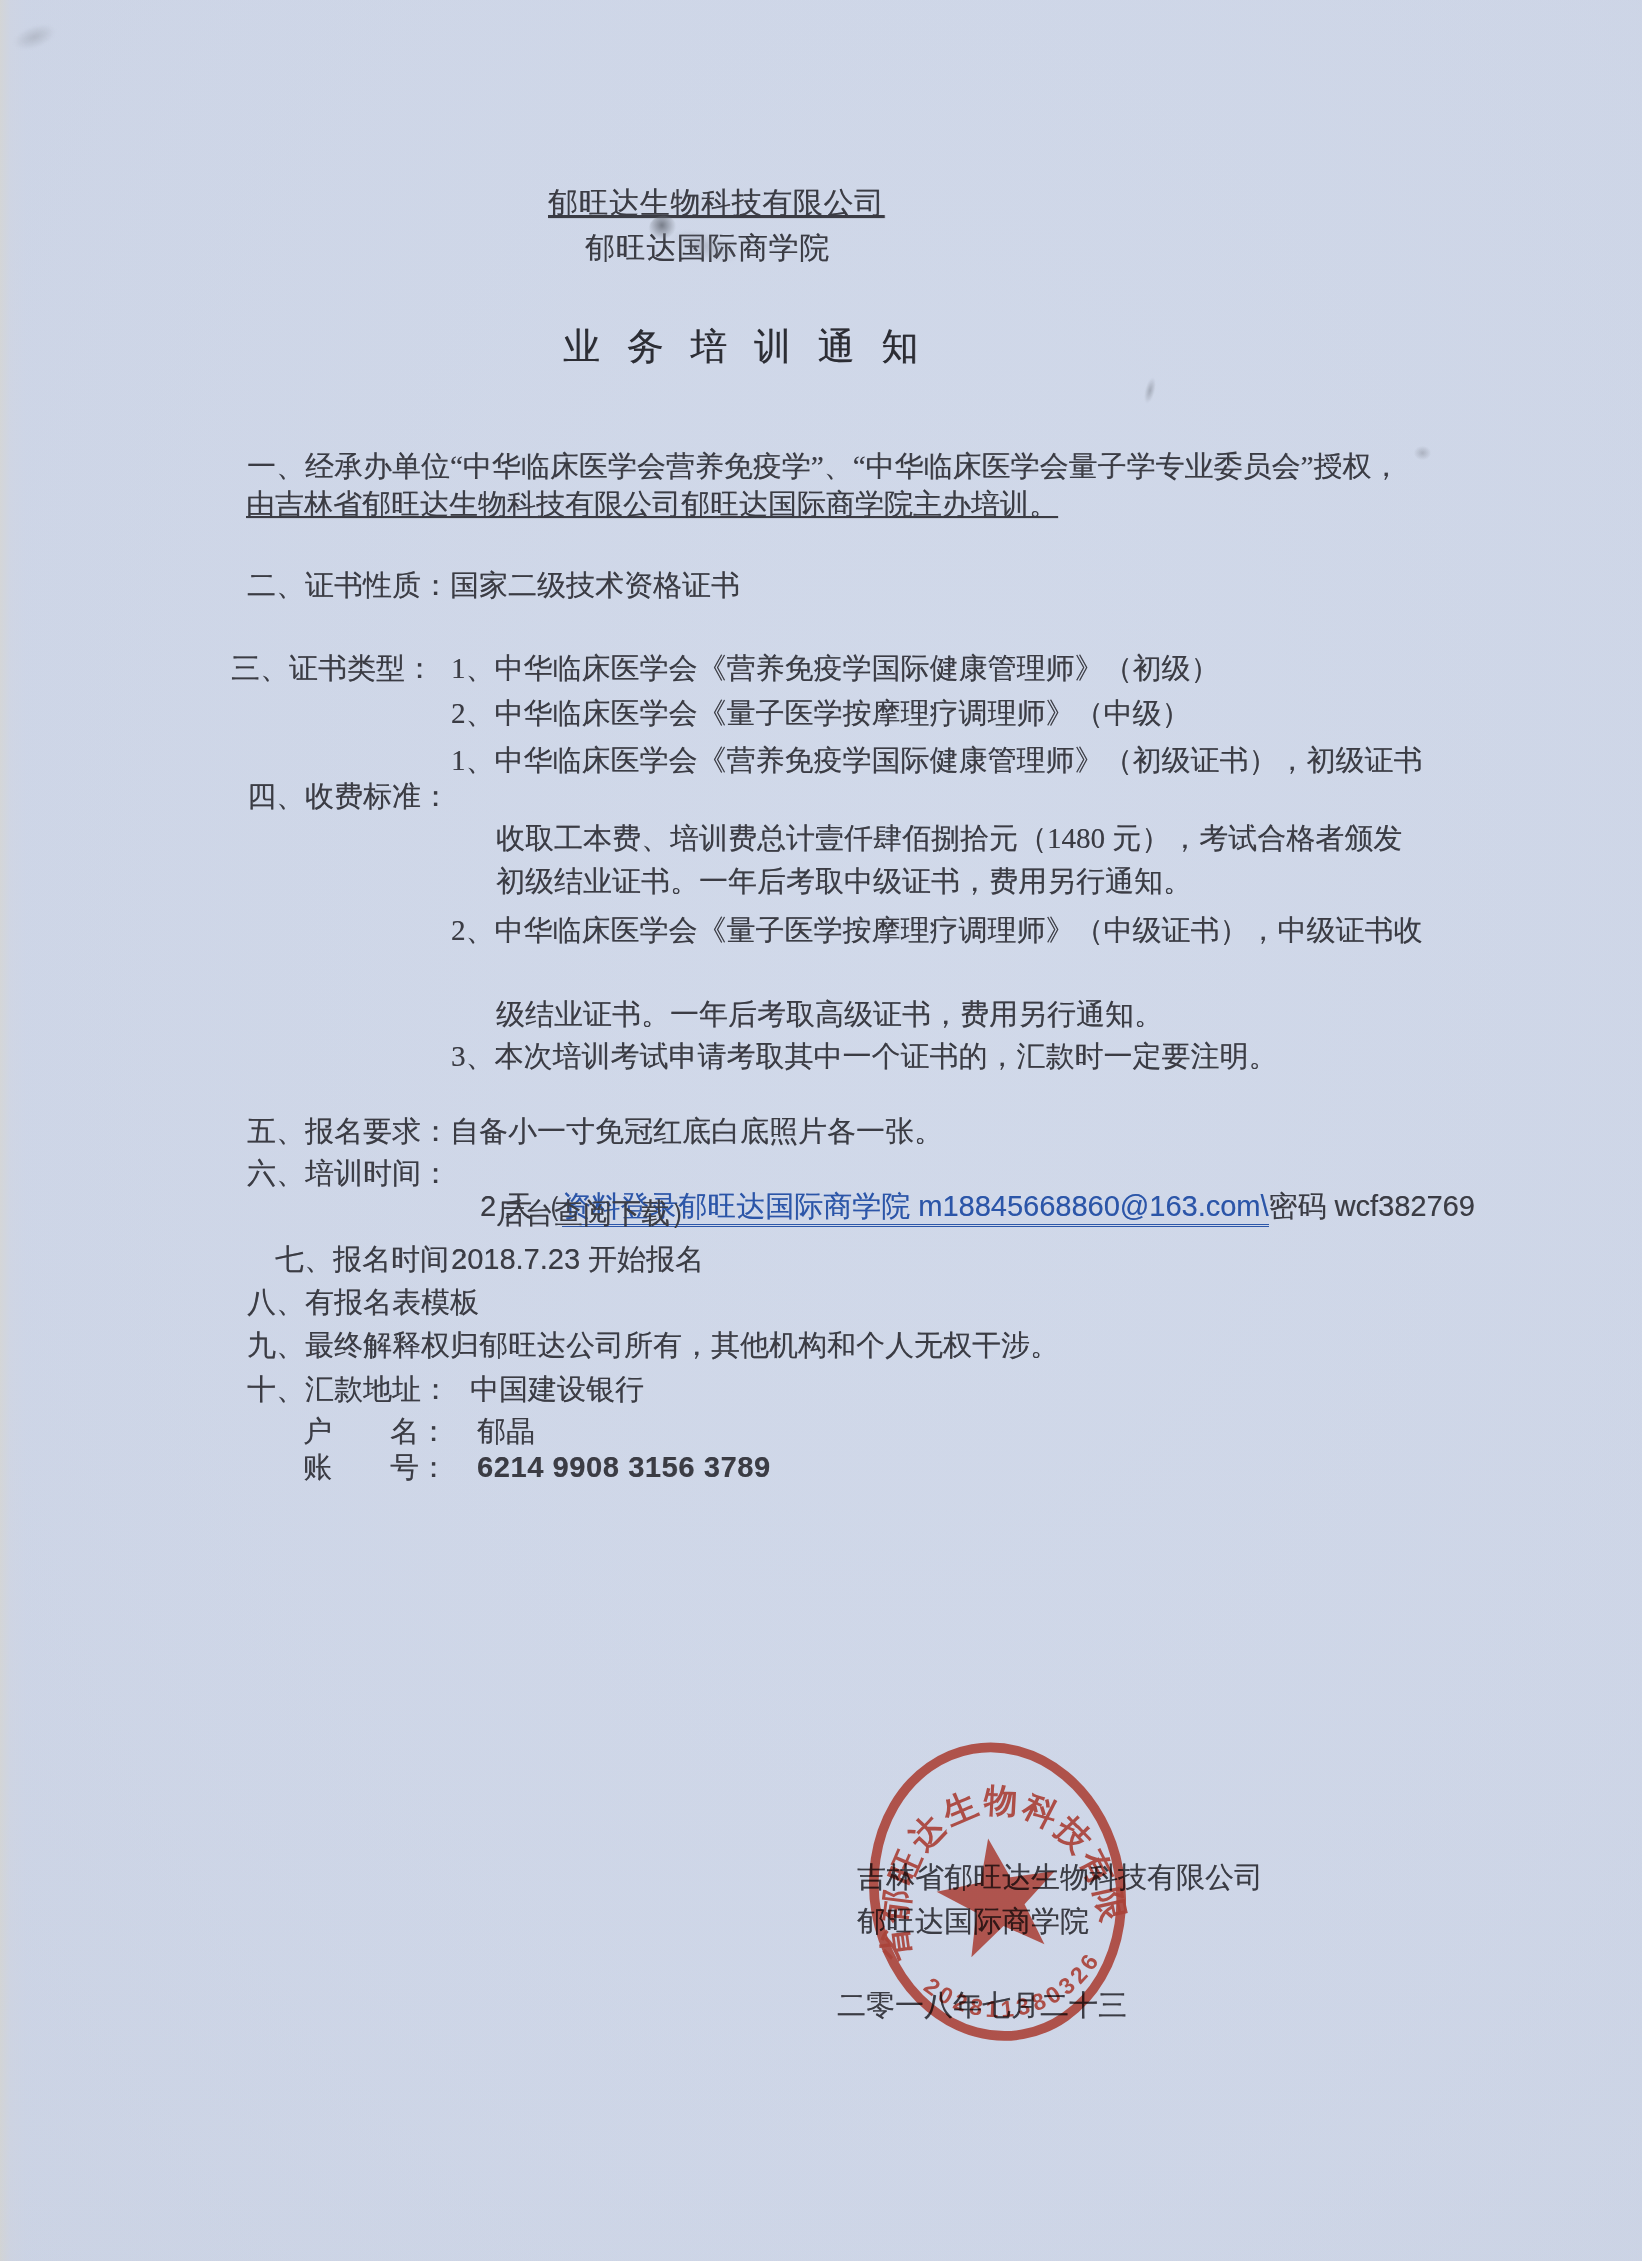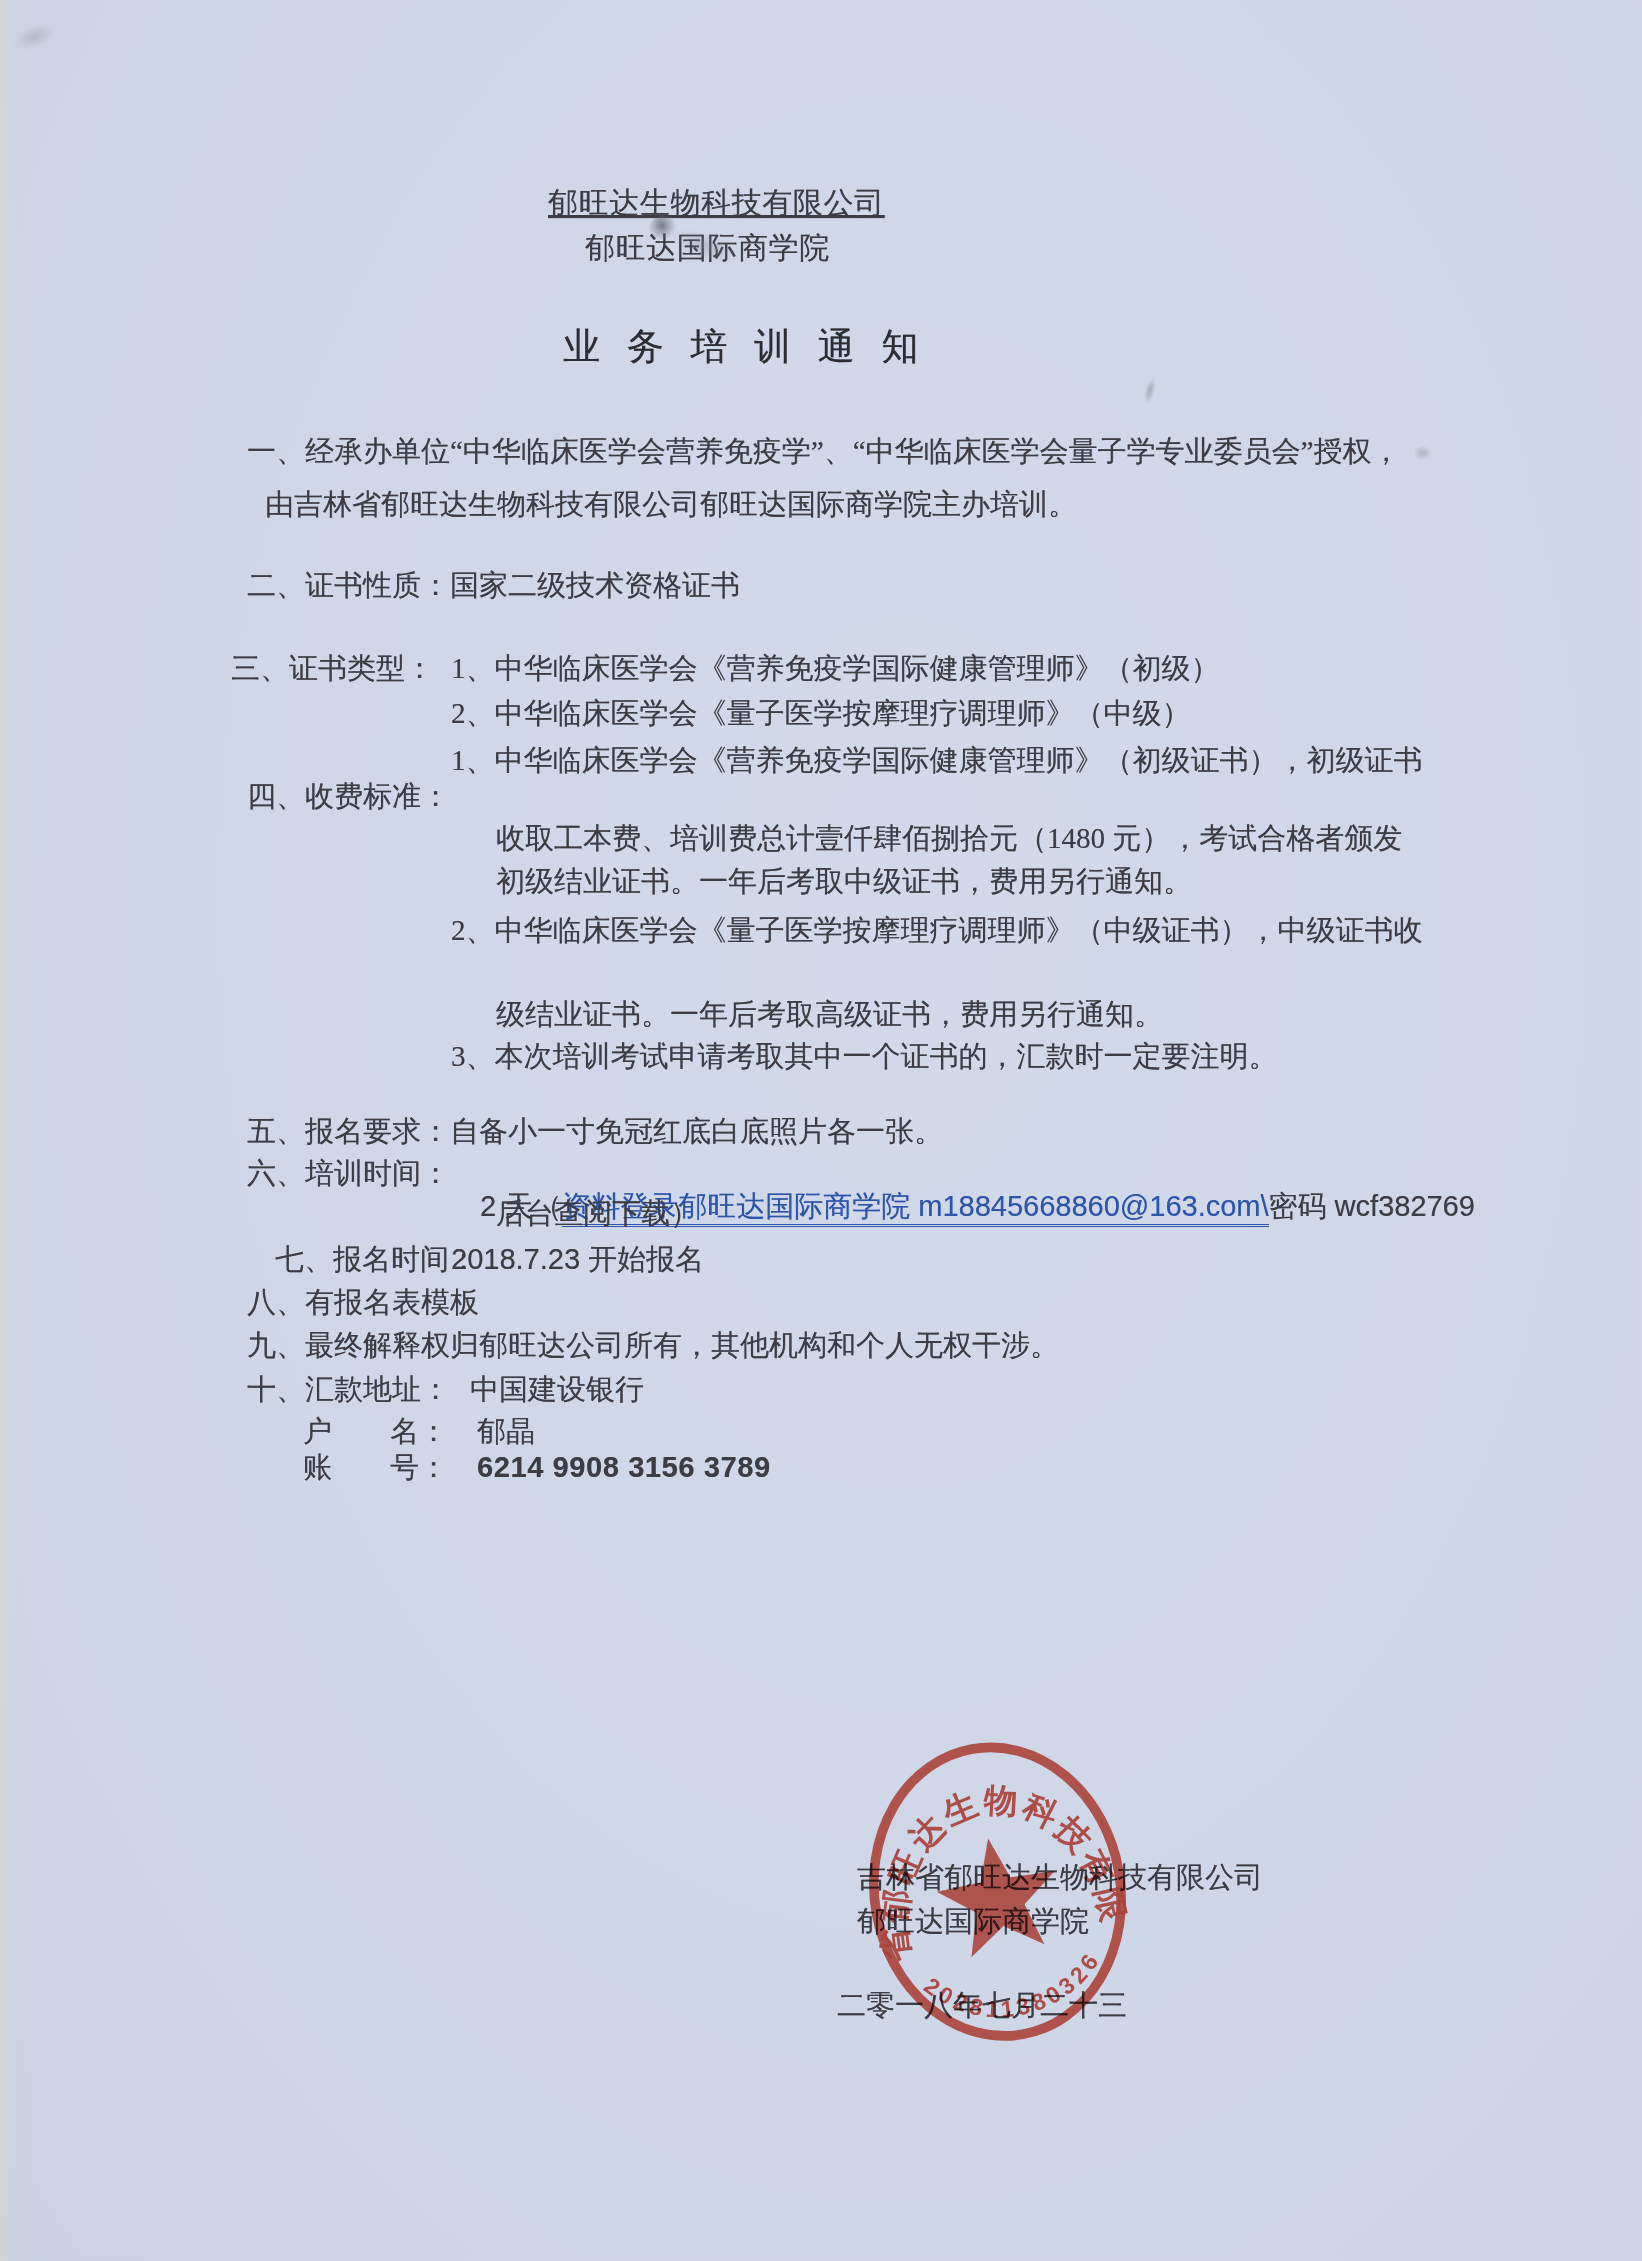--- a/index.html
+++ b/index.html
@@ -52,22 +52,22 @@
 </head>
 <body>
 
 <div id="page">
 
   <div class="line hdr" style="left:548px;top:186px;text-decoration:underline;">郁旺达生物科技有限公司</div>
   <div class="line hdr" style="left:585px;top:231px;">郁旺达国际商学院</div>
 
   <div class="line title" style="left:543px;top:326px;">业 务 培 训 通 知</div>
 
-  <div class="line" style="left:247px;top:435px;">一、经承办单位“中华临床医学会营养免疫学”、“中华临床医学会量子学专业委员会”授权，</div>
-  <div class="line" style="left:265px;top:488px;">由吉林省郁旺达生物科技有限公司郁旺达国际商学院主办培训。</div>
+  <div class="line" style="left:247px;top:450px;">一、经承办单位“中华临床医学会营养免疫学”、“中华临床医学会量子学专业委员会”授权，</div>
+  <div class="line" style="left:246px;top:488px;text-decoration:underline;">由吉林省郁旺达生物科技有限公司郁旺达国际商学院主办培训。</div>
 
   <div class="line" style="left:247px;top:569px;">二、证书性质：国家二级技术资格证书</div>
 
   <div class="line" style="left:231px;top:652px;">三、证书类型：</div>
   <div class="line" style="left:451px;top:652px;">1、中华临床医学会《营养免疫学国际健康管理师》（初级）</div>
   <div class="line" style="left:451px;top:697px;">2、中华临床医学会《量子医学按摩理疗调理师》（中级）</div>
 
   <div class="line" style="left:247px;top:780px;">四、收费标准：</div>
   <div class="line" style="left:451px;top:744px;">1、中华临床医学会《营养免疫学国际健康管理师》（初级证书），初级证书</div>
   <div class="line" style="left:496px;top:822px;">收取工本费、培训费总计壹仟肆佰捌拾元（1480 元），考试合格者颁发</div>

